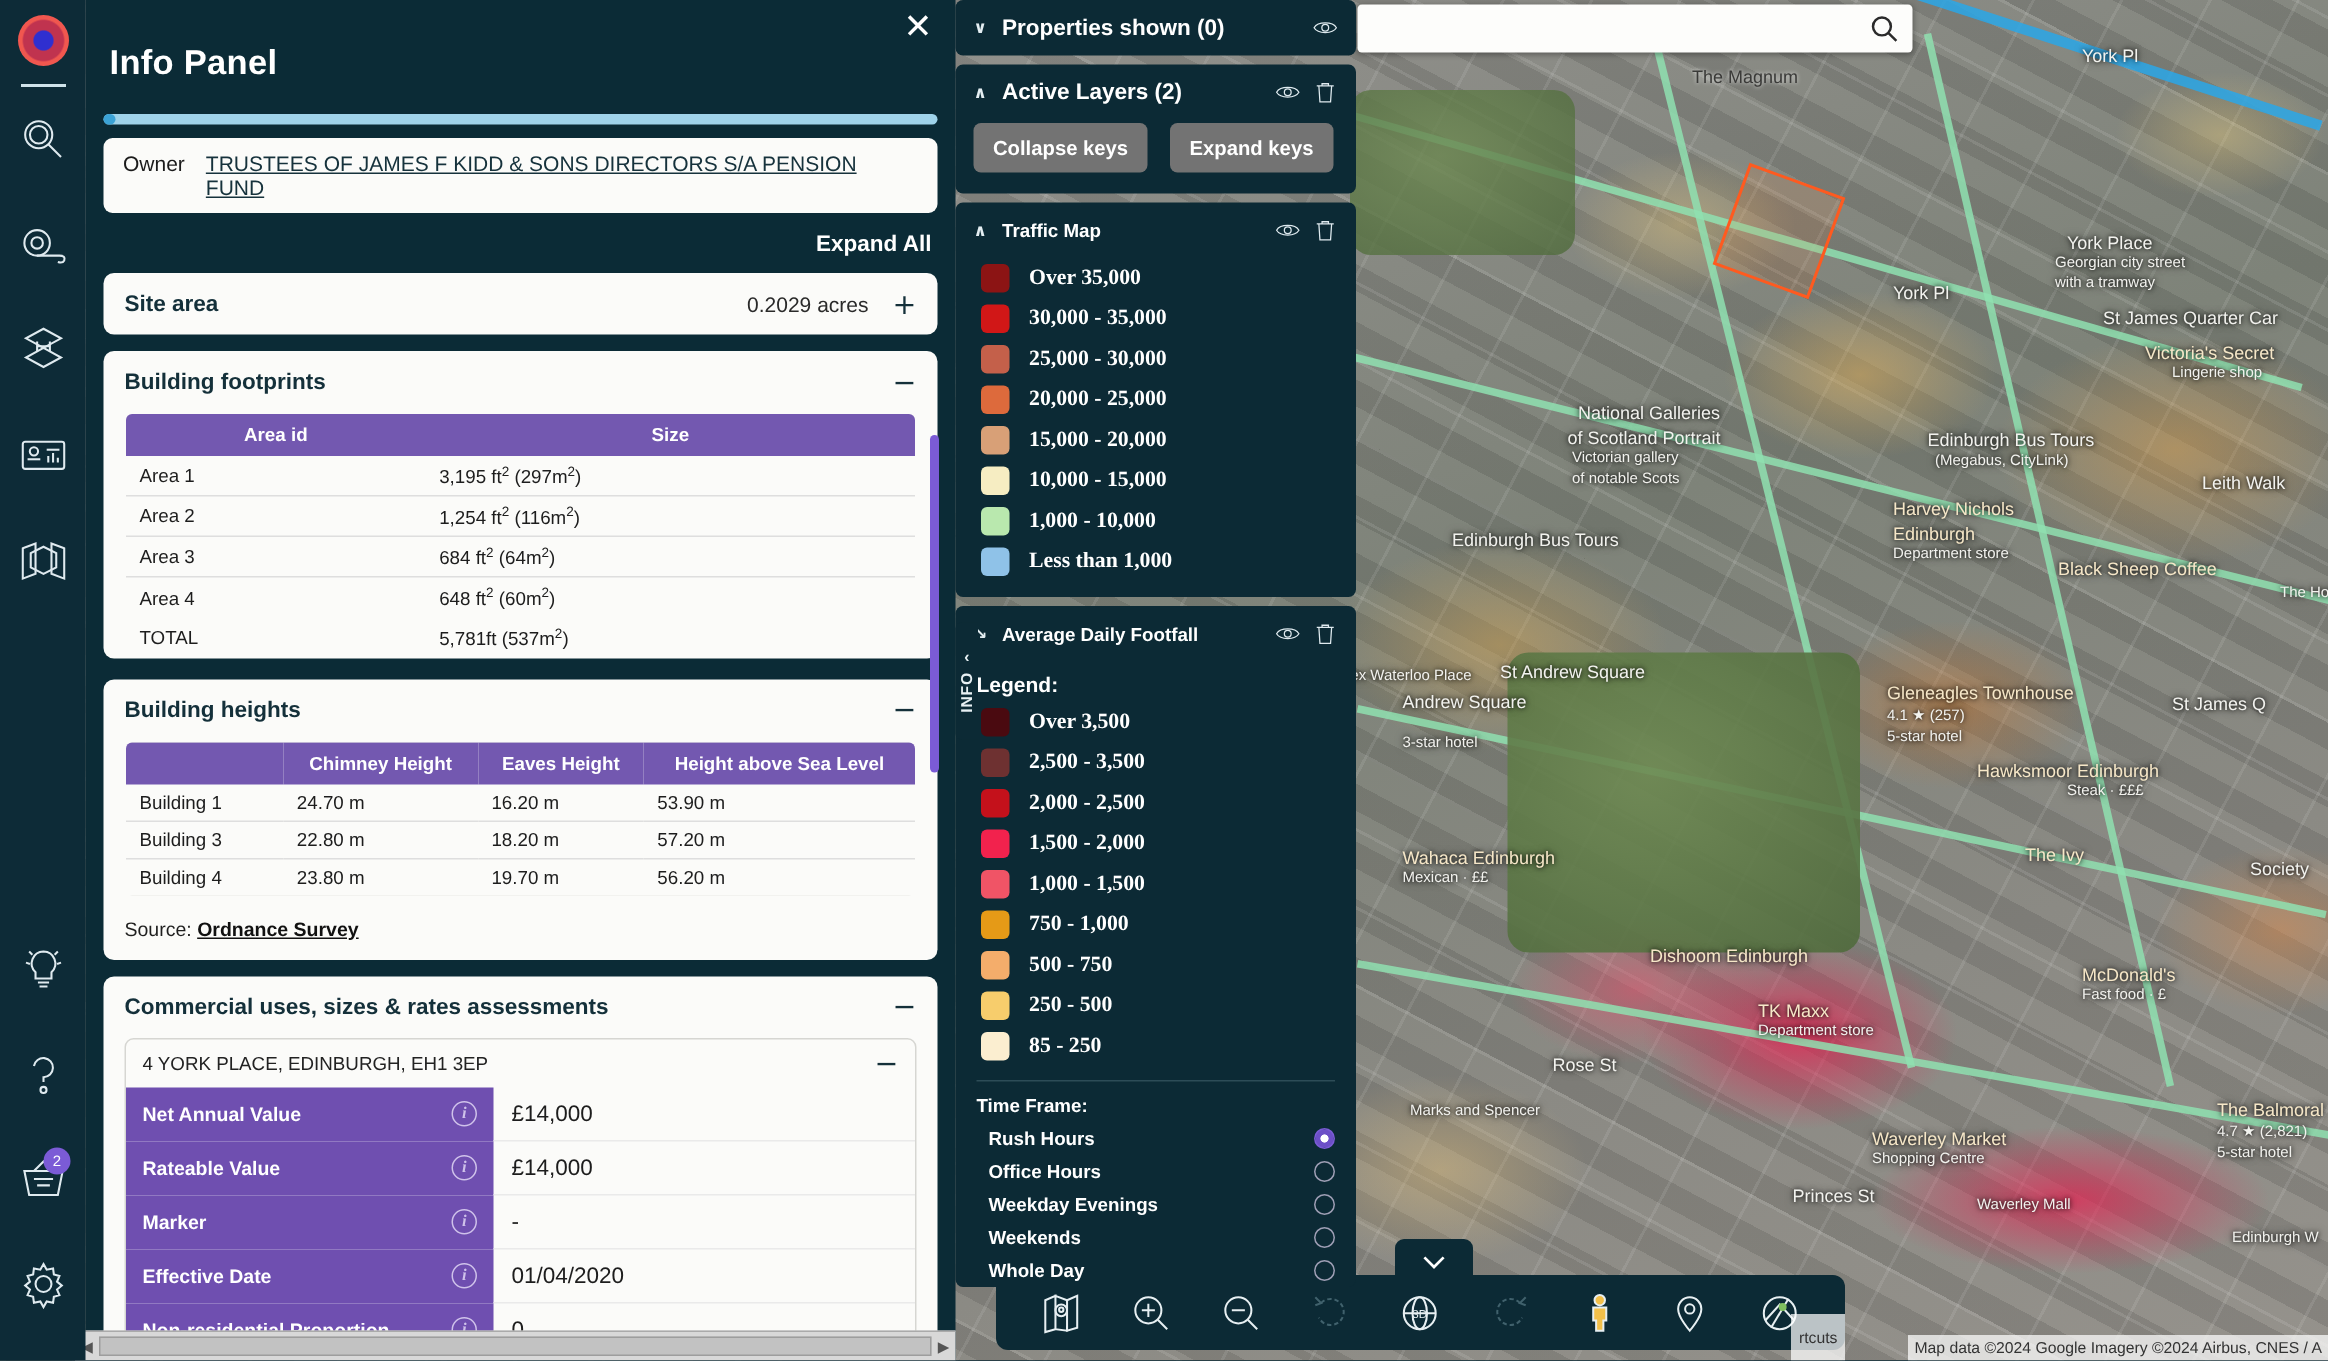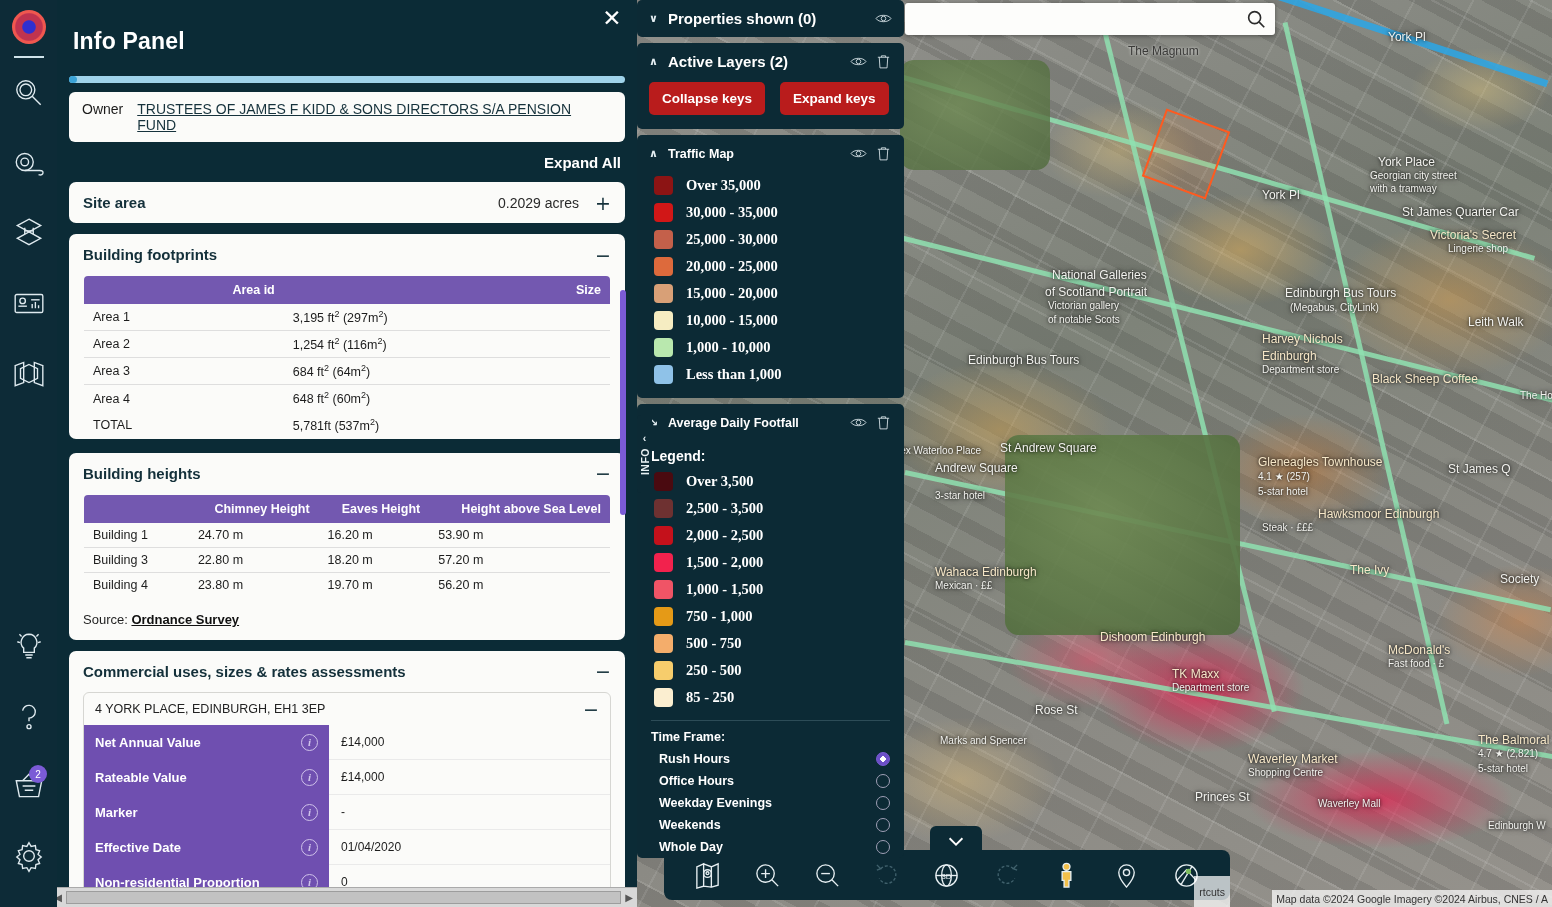--- a/index.html
+++ b/index.html
@@ -132,21 +132,21 @@
   .card-head .ttl { font-size: 15px; font-weight: bold; color: #14303a; flex: 1; }
   .card-head .val { font-size: 14px; color: #2a2a2a; margin-right: 16px; }
   .pm { font-size: 19px; color: #14303a; width: 16px; text-align: center; cursor: pointer;
         font-family: "DejaVu Sans", sans-serif; line-height: 14px;}
 
   table.dt {
     width: calc(100% - 28px); margin: 0 14px 14px 14px; border-collapse: collapse;
     border: 1px solid #d8d8d4; border-radius: 5px; overflow: hidden;
   }
   table.dt th {
-    background: #7358b0; color: #fff; font-size: 12.5px; text-align: right;
+    background: #7358b0; color: #fff; font-size: 12.5px; text-align: center;
     padding: 7px 9px; font-weight: bold;
   }
   table.dt td {
     font-size: 12.5px; color: #1d1d1d; padding: 5px 9px;
     border-top: 1px solid #dedede;
   }
   table.dt tr:first-child td { border-top: 0; }
   table.dt tr.total td { border-top: 0; }
   .src { font-size: 13px; color: #1f1f1f; padding: 0 14px 13px 14px; }
   .src b { color: #111; text-decoration: underline; }
@@ -165,21 +165,21 @@
   .kv-key {
     width: 245px; background: #6f4fb0; color: #fff; font-size: 13px; font-weight: bold;
     padding: 9px 11px; display: flex; align-items: center;
   }
   .kv-key .txt { flex: 1; }
   .kv-info {
     width: 17px; height: 17px; border-radius: 50%; border: 1.3px solid #cfc2ea;
     color: #cfc2ea; font-size: 11px; line-height: 15px; text-align: center;
     font-style: italic; font-family: "Liberation Serif", serif; margin-left: 6px;
   }
-  .kv-val { flex: 1; padding: 9px 0 9px 12px; font-size: 12px; color: #1d1d1d;
+  .kv-val { flex: 1; padding: 9px 0 9px 12px; font-size: 15px; color: #1d1d1d;
             display: flex; align-items: center; border-bottom: 1px solid #eaeaea; }
 
   
   #info-vscroll {
     position: absolute; right: 11px; top: 290px; width: 6px; height: 225px;
     background: #7b5bd6; border-radius: 4px; z-index: 35;
   }
   
   #hscroll {
     position: absolute; left: 50px; top: 887px; width: 587px; height: 20px;
@@ -199,21 +199,21 @@
     display: flex; align-items: center; gap: 8px; padding: 10px 12px;
     color: #fff; font-weight: bold;
   }
   .lp-head .chev { font-size: 11px; width: 11px; color: #e4eef2;
                    font-family: "DejaVu Sans", sans-serif; }
   .lp-head .t { flex: 1; font-size: 15px; }
   .lp-head.small .t { font-size: 12.5px; }
   .eye, .bin { width: 17px; height: 17px; stroke: #dfeaef; fill: none; stroke-width: 1.2; }
   .lp-btns { display: flex; gap: 15px; padding: 2px 12px 14px 12px; }
   .lp-btns button {
-    background: #b91c1c; color: #fff; border: 0; border-radius: 5px;
+    background: #737373; color: #fff; border: 0; border-radius: 5px;
     font-family: "Liberation Sans", sans-serif; font-size: 13.5px; font-weight: bold;
     padding: 9px 13px; cursor: pointer; text-align: center;
   }
   .legend-row { display: flex; align-items: center; gap: 13px; padding: 4px 0 4px 17px; font-family: Liberation Serif, serif; }
   .legend-sw { width: 19px; height: 19px; border-radius: 4px; flex: 0 0 19px; }
   .legend-tx { color: #fff; font-size: 14.5px; font-weight: bold; }
   .legend-title { color: #fff; font-size: 14px; font-weight: bold; padding: 7px 0 4px 14px; }
   .lp-sep { height: 1px; background: #2d4c57; margin: 9px 14px 0 14px; }
   .tf-title { color: #fff; font-size: 12.5px; font-weight: bold; padding: 9px 0 4px 14px; }
   .tf-row { display: flex; align-items: center; padding: 4px 14px 4px 22px; }
@@ -316,21 +316,21 @@
         <div class="map-lbl sm" style="left: 1520px; top: 390px;">The Holiday Inn</div>
         <div class="map-lbl " style="left: 1000px; top: 441px;">St Andrew Square</div>
         <div class="map-lbl sm" style="left: 888px; top: 445px;">Apex Waterloo Place</div>
         <div class="map-lbl " style="left: 935px; top: 461px;">Andrew Square</div>
         <div class="map-lbl sm" style="left: 935px; top: 490px;">3-star hotel</div>
         <div class="map-lbl poi" style="left: 1258px; top: 455px;">Gleneagles Townhouse</div>
         <div class="map-lbl sm" style="left: 1258px; top: 471px;">4.1 ★ (257)</div>
         <div class="map-lbl sm" style="left: 1258px; top: 486px;">5-star hotel</div>
         <div class="map-lbl " style="left: 1448px; top: 462px;">St James Q</div>
         <div class="map-lbl poi" style="left: 1318px; top: 507px;">Hawksmoor Edinburgh</div>
-        <div class="map-lbl sm" style="left: 1262px; top: 522px;">Steak · £££</div>
+        <div class="map-lbl sm" style="left: 1378px; top: 522px;">Steak · £££</div>
         <div class="map-lbl poi" style="left: 935px; top: 565px;">Wahaca Edinburgh</div>
         <div class="map-lbl sm" style="left: 935px; top: 580px;">Mexican · ££</div>
         <div class="map-lbl poi" style="left: 1350px; top: 563px;">The Ivy</div>
         <div class="map-lbl " style="left: 1500px; top: 572px;">Society</div>
         <div class="map-lbl poi" style="left: 1100px; top: 630px;">Dishoom Edinburgh</div>
         <div class="map-lbl poi" style="left: 1172px; top: 667px;">TK Maxx</div>
         <div class="map-lbl sm" style="left: 1172px; top: 682px;">Department store</div>
         <div class="map-lbl poi" style="left: 1388px; top: 643px;">McDonald's</div>
         <div class="map-lbl sm" style="left: 1388px; top: 658px;">Fast food · £</div>
         <div class="map-lbl " style="left: 1035px; top: 703px;">Rose St</div>

